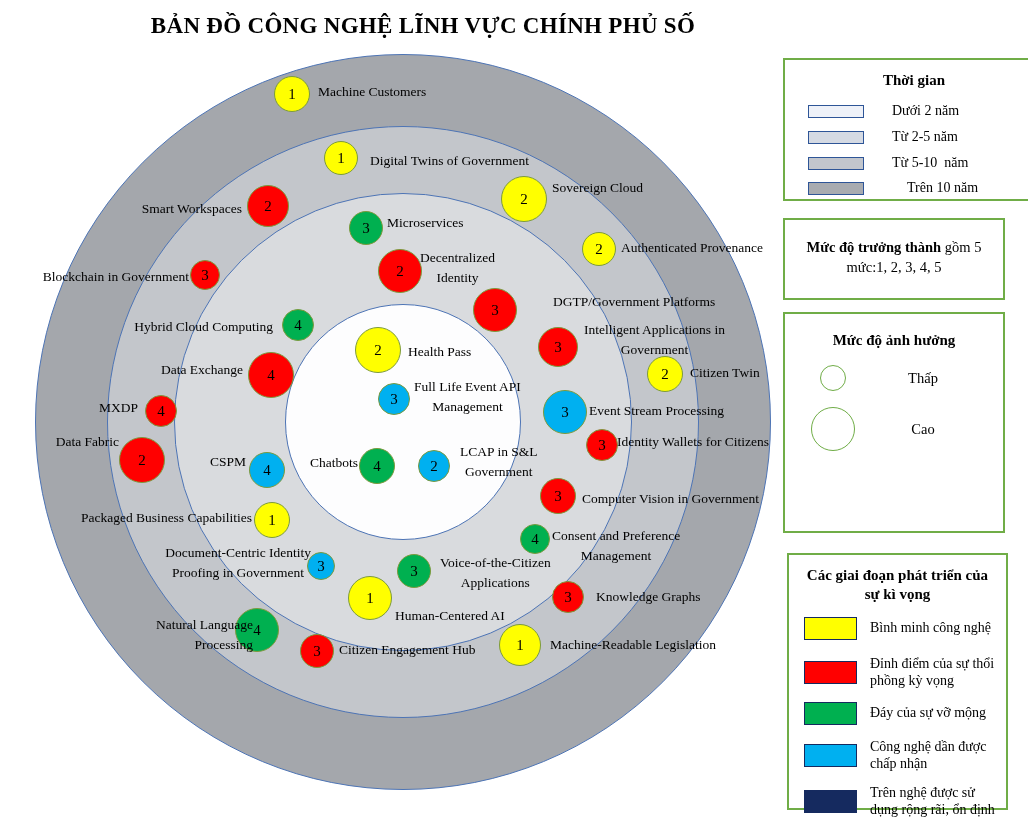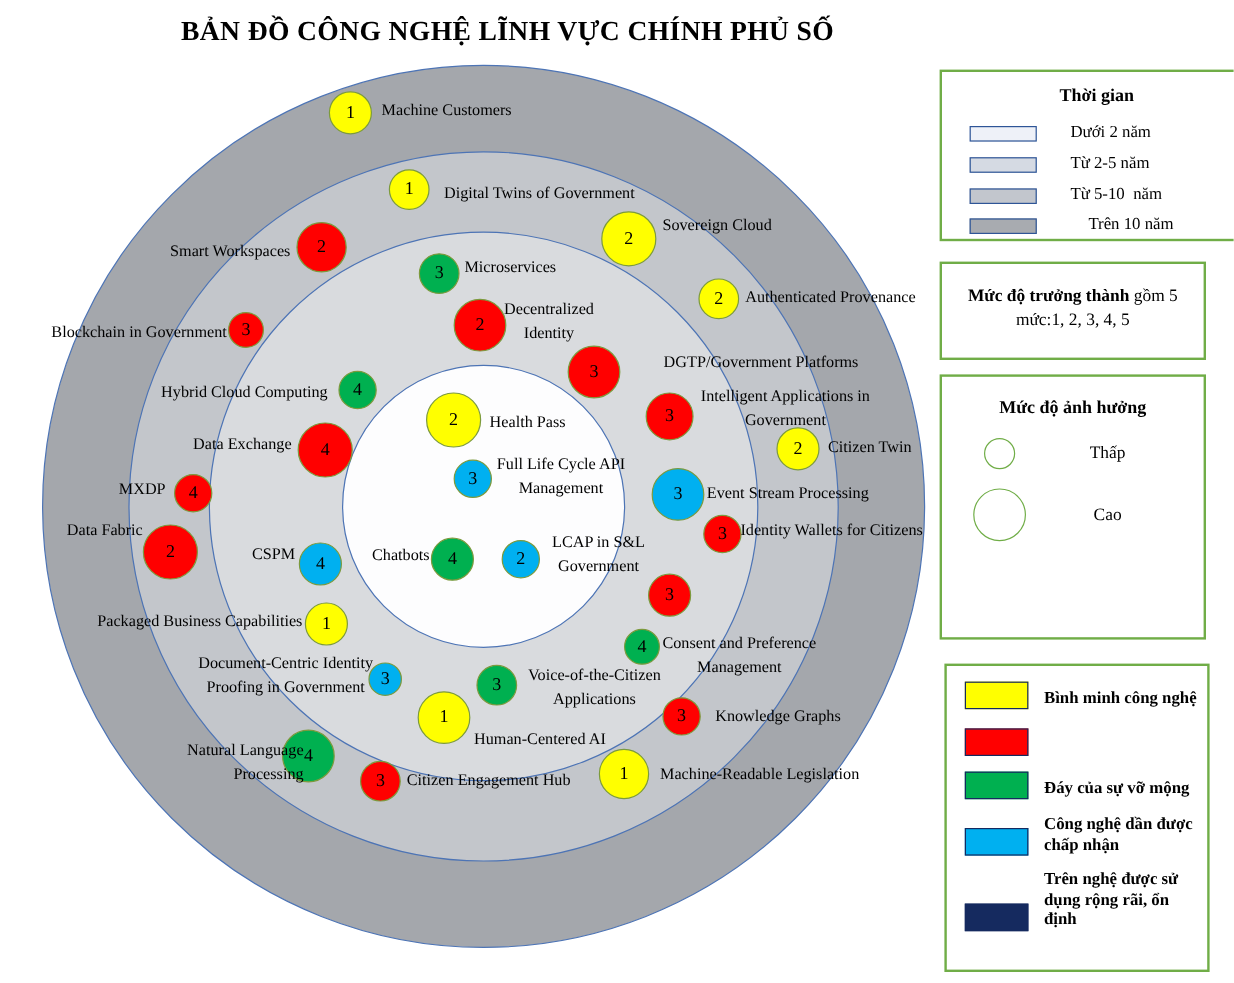--- a/index.html
+++ b/index.html
@@ -24,21 +24,21 @@
   .irow{display:flex;align-items:center;padding-left:8px;}
   .irow .icol{width:80px;display:flex;justify-content:center;flex:none;}
   .irow .icircle{border:1.5px solid #70ad47;border-radius:50%;box-sizing:border-box;background:#fff;}
   .icircle.ic-s{width:26px;height:26px;}
   .icircle.ic-m{width:35px;height:35px;}
   .icircle.ic-l{width:44px;height:44px;}
   .irow .ilabel{width:100px;text-align:center;font-size:14.5px;}
   .irow.r1{margin-top:15px;} .irow.r2{margin-top:15px;} .irow.r3{margin-top:16px;}
   #box-stages{left:787px;top:553px;width:221px;height:257px;}
   #box-stages .ltitle{margin:11px 12px 0 12px;}
-  .srow{display:flex;align-items:flex-end;margin:0 8px 0 15px;font-weight:bold;}
+  .srow{display:flex;align-items:center;margin:0 8px 0 15px;}
   .srow .sswatch{width:53px;height:23px;border:1.5px solid #152a5f;box-sizing:border-box;flex:none;}
   .srow .slabel{margin-left:13px;font-size:14px;line-height:16.5px;}
   .srow.r1{margin-top:13px;} .srow.r2{margin-top:16px;} .srow.r3{margin-top:13px;} .srow.r4{margin-top:14px;} .srow.r5{margin-top:13px;}
 </style>
 </head>
 <body>
 
 <div class="page-title">BẢN ĐỒ CÔNG NGHỆ LĨNH VỰC CHÍNH PHỦ SỐ</div>
 
 <div id="map">
@@ -100,21 +100,21 @@
       <span>4</span>
     </div>
     <div class="bubble-label" style="top: 370px; right: 785px;">Data Exchange</div>
     <div class="bubble" style="left: 355px; top: 327px; height: 46px; width: 46px; background: rgb(255, 255, 0);">
       <span>2</span>
     </div>
     <div class="bubble-label" style="top: 352px; left: 408px;">Health Pass</div>
     <div class="bubble" style="left: 378px; top: 383px; height: 32px; width: 32px; background: rgb(0, 176, 240);">
       <span>3</span>
     </div>
-    <div class="bubble-label" style="top: 397px; left: 414px;">Full Life Cycle API
+    <div class="bubble-label" style="top: 397px; left: 414px;">Full Life Event API
 Management</div>
     <div class="bubble" style="left: 145px; top: 395px; height: 32px; width: 32px; background: rgb(255, 0, 0);">
       <span>4</span>
     </div>
     <div class="bubble-label" style="top: 408px; right: 890px;">MXDP</div>
     <div class="bubble" style="left: 543px; top: 390px; height: 44px; width: 44px; background: rgb(0, 176, 240);">
       <span>3</span>
     </div>
     <div class="bubble-label" style="top: 411px; left: 589px;">Event Stream Processing</div>
     <div class="bubble" style="left: 119px; top: 437px; height: 46px; width: 46px; background: rgb(255, 0, 0);">
@@ -134,20 +134,21 @@
     </div>
     <div class="bubble-label" style="top: 463px; right: 670px;">Chatbots</div>
     <div class="bubble" style="left: 418px; top: 450px; height: 32px; width: 32px; background: rgb(0, 176, 240);">
       <span>2</span>
     </div>
     <div class="bubble-label" style="top: 462px; left: 460px;">LCAP in S&amp;L
 Government</div>
     <div class="bubble" style="left: 540px; top: 478px; height: 36px; width: 36px; background: rgb(255, 0, 0);">
       <span>3</span>
     </div>
+    <div class="bubble-label" style="top: 499px; left: 582px;">Computer Vision in Government</div>
     <div class="bubble" style="left: 254px; top: 502px; height: 36px; width: 36px; background: rgb(255, 255, 0);">
       <span>1</span>
     </div>
     <div class="bubble-label" style="top: 518px; right: 776px;">Packaged Business Capabilities</div>
     <div class="bubble" style="left: 520px; top: 524px; height: 30px; width: 30px; background: rgb(0, 176, 80);">
       <span>4</span>
     </div>
     <div class="bubble-label" style="top: 546px; left: 552px;">Consent and Preference
 Management</div>
     <div class="bubble" style="left: 307px; top: 552px; height: 28px; width: 28px; background: rgb(0, 176, 240);">
@@ -217,26 +218,28 @@
   </div>
   <div class="irow r3">
     <span class="icol">
         <span class="icircle ic-l"></span>
       </span>
     <span class="ilabel">Cao</span>
   </div>
 </div>
 
 <div class="lbox" id="box-stages">
+  <div class="ltitle">Các giai đoạn phát triển của sự kì vọng</div>
   <div class="srow r1">
     <span class="sswatch" style="background: rgb(255, 255, 0);"></span>
     <span class="slabel">Bình minh công nghệ</span>
   </div>
   <div class="srow r2">
     <span class="sswatch" style="background: rgb(255, 0, 0);"></span>
+    <span class="slabel">Đỉnh điểm của sự thổi phồng kỳ vọng</span>
   </div>
   <div class="srow r3">
     <span class="sswatch" style="background: rgb(0, 176, 80);"></span>
     <span class="slabel">Đáy của sự vỡ mộng</span>
   </div>
   <div class="srow r4">
     <span class="sswatch" style="background: rgb(0, 176, 240);"></span>
     <span class="slabel">Công nghệ dần được chấp nhận</span>
   </div>
   <div class="srow r5">

